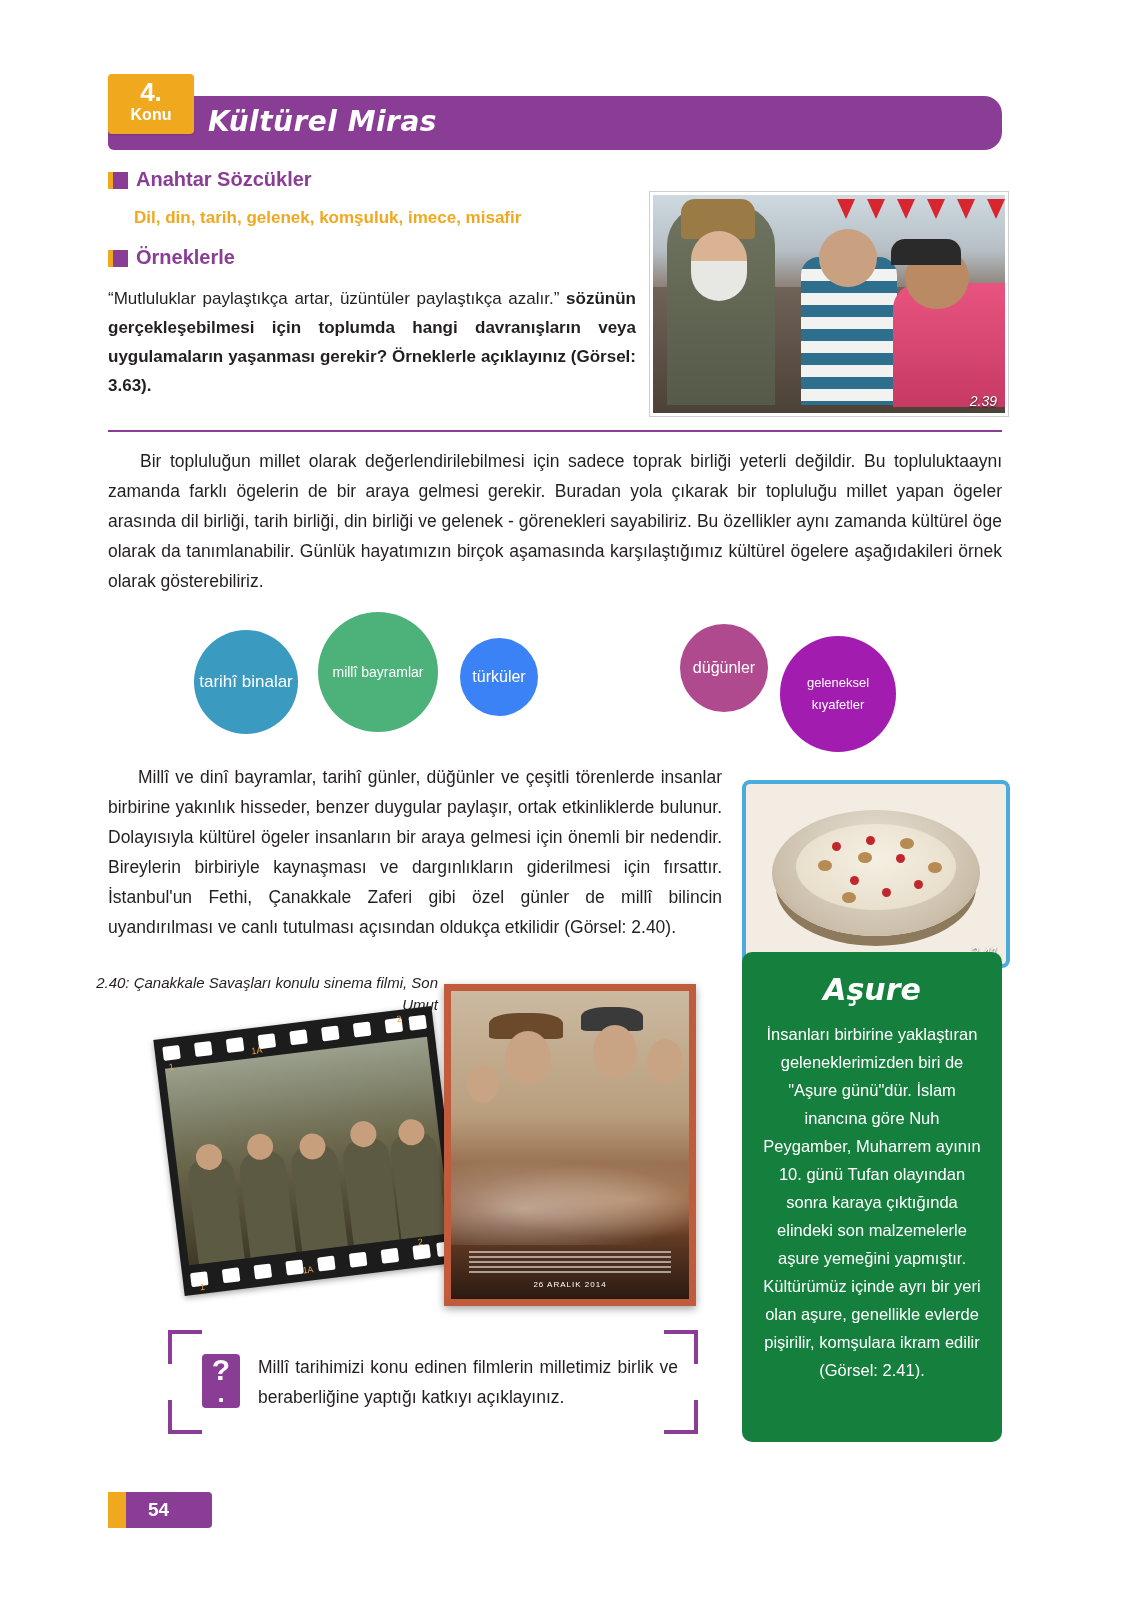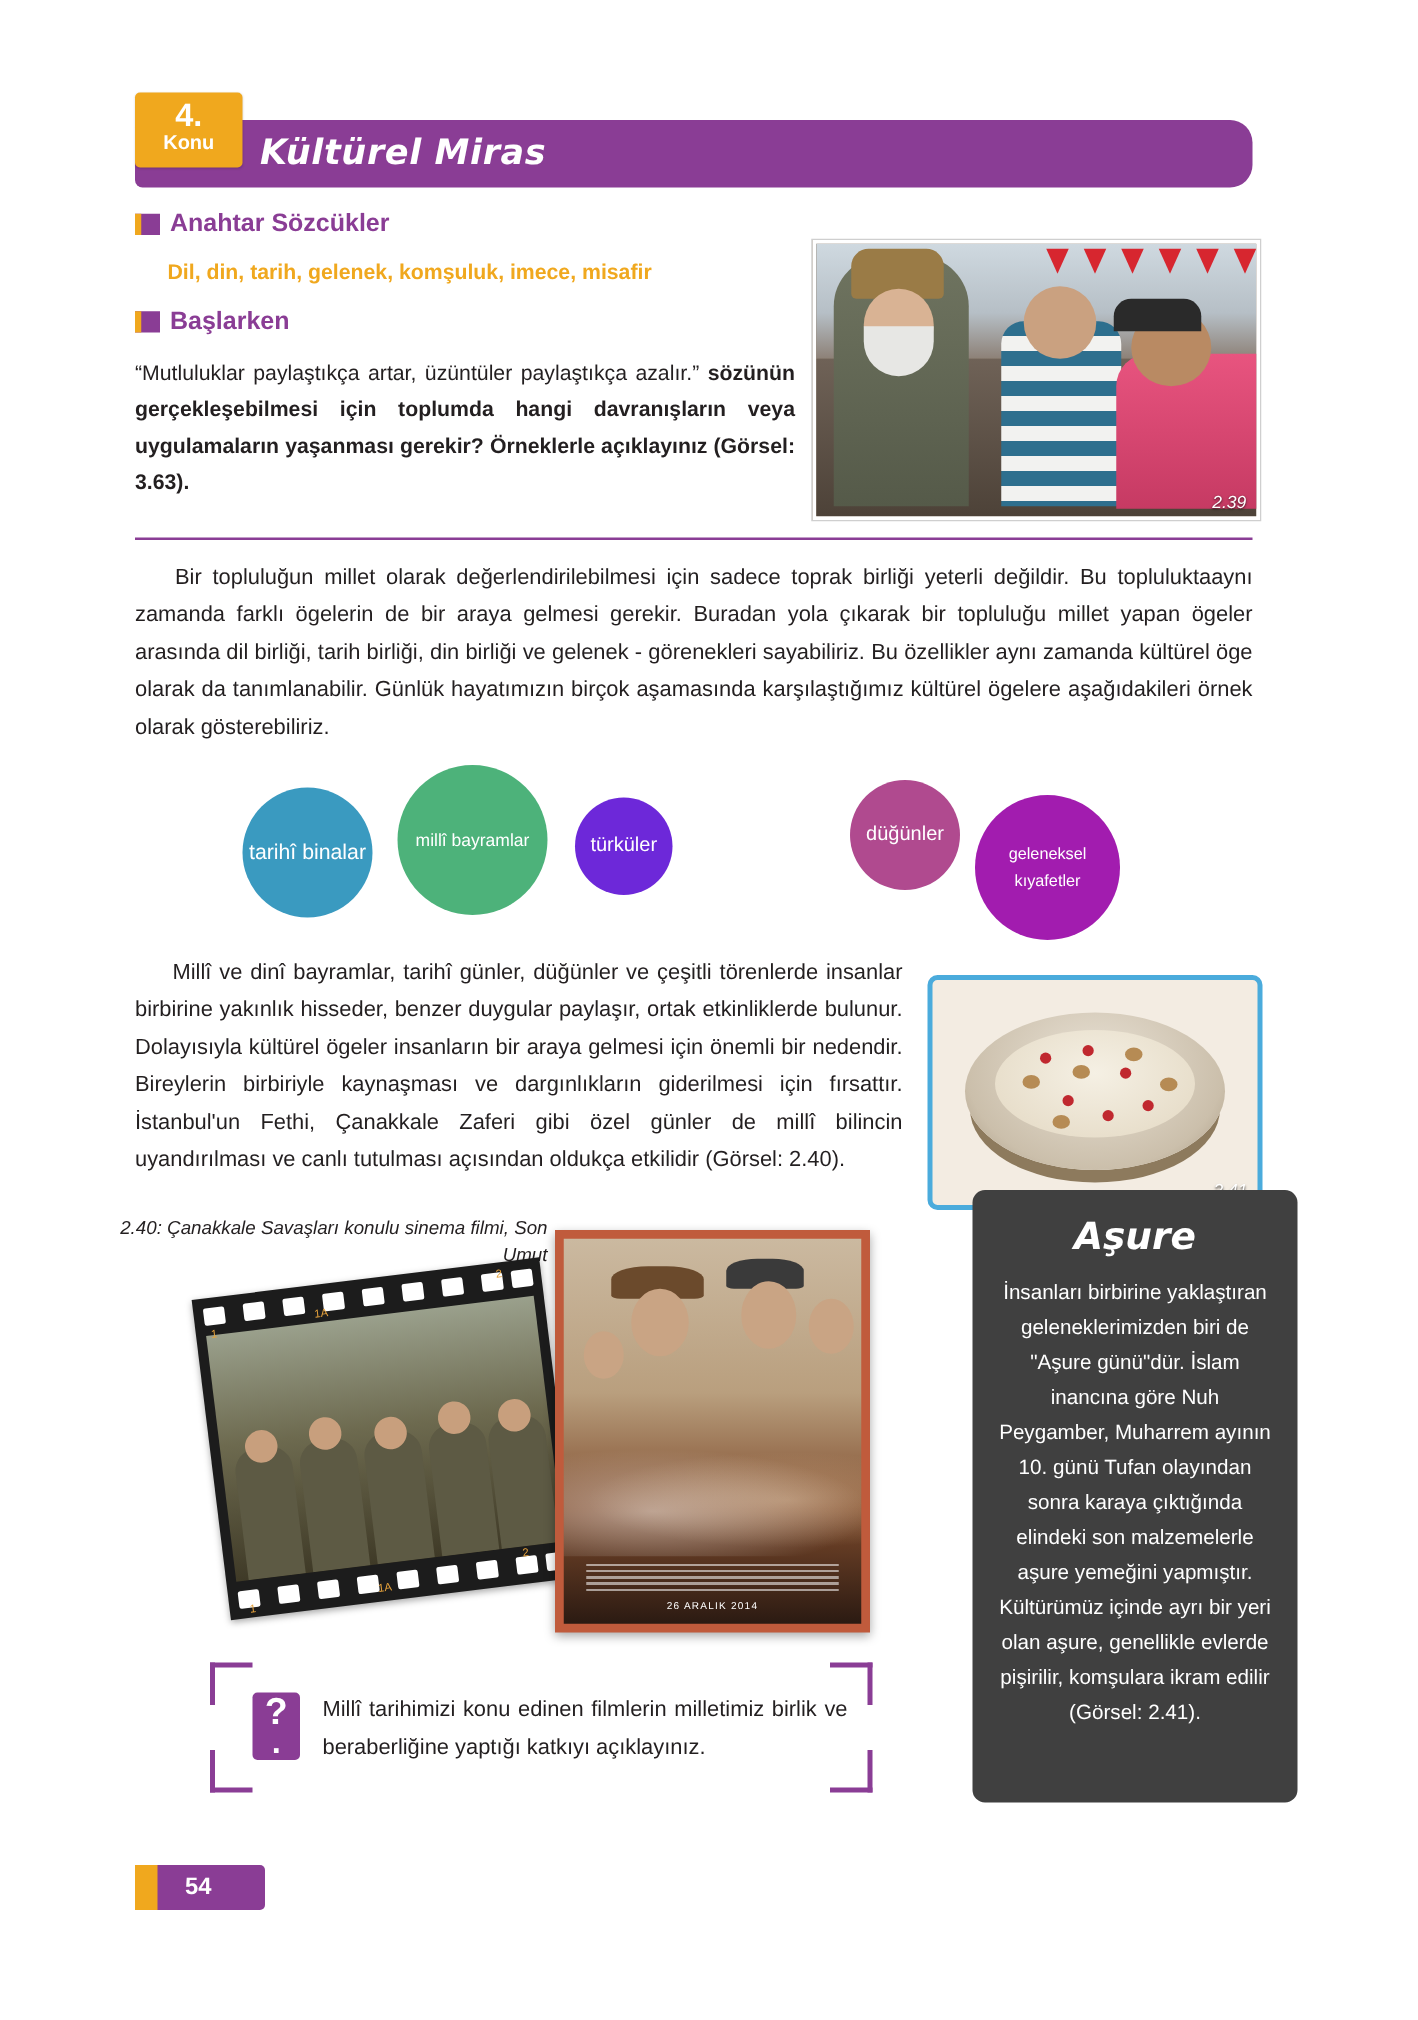--- a/index.html
+++ b/index.html
@@ -469,21 +469,21 @@
     <span class="num">4.</span>
     <span class="word">Konu</span>
   </div>
 
   <div class="sec-head" id="sec-anahtar">
     <span class="marker"></span><span>Anahtar Sözcükler</span>
   </div>
   <div class="keywords">Dil, din, tarih, gelenek, komşuluk, imece, misafir</div>
 
   <div class="sec-head" id="sec-baslarken">
-    <span class="marker"></span><span>Başlarken</span>
+    <span class="marker"></span><span>Örneklerle</span>
   </div>
 
   <div class="intro-text">
     <span>“Mutluluklar paylaştıkça artar, üzüntüler paylaştıkça azalır.”</span><span class="b"> sözünün gerçekleşebilmesi için toplumda hangi davranışların veya uygulamaların yaşanması gerekir? Örneklerle açıklayınız (Görsel: 3.63).</span>
   </div>
 
   <div class="photo-1">
     <div class="sky"></div>
     <div class="ground"></div>
     <div class="flagline">
@@ -506,21 +506,21 @@
     <div class="photo-cap" style="right:8px; bottom:4px;">2.39</div>
   </div>
 
   <div class="hr-rule"></div>
 
   <div class="body-1">Bir topluluğun millet olarak değerlendirilebilmesi için sadece toprak birliği yeterli değildir. Bu topluluktaaynı zamanda farklı ögelerin de bir araya gelmesi gerekir. Buradan yola çıkarak bir topluluğu millet yapan ögeler arasında dil birliği, tarih birliği, din birliği ve gelenek - görenekleri sayabiliriz. Bu özellikler aynı zamanda kültürel öge olarak da tanımlanabilir. Günlük hayatımızın birçok aşamasında karşılaştığımız kültürel ögelere aşağıdakileri örnek olarak gösterebiliriz.</div>
 
   <div class="bubbles">
     <div class="bubble" style="width: 104px; height: 104px; left: 86px; top: 30px; background: rgb(58, 154, 192); font-size: 17px;">tarihî binalar</div>
     <div class="bubble" style="width: 120px; height: 120px; left: 210px; top: 12px; background: rgb(77, 178, 122); font-size: 14px;">millî bayramlar</div>
-    <div class="bubble" style="width: 78px; height: 78px; left: 352px; top: 38px; background: #6d28d9; font-size: 16px;">türküler</div>
+    <div class="bubble" style="width: 78px; height: 78px; left: 352px; top: 38px; background: #3b82f6; font-size: 16px;">türküler</div>
     <div class="bubble" style="width: 88px; height: 88px; left: 572px; top: 24px; background: rgb(176, 74, 143); font-size: 16px;">düğünler</div>
     <div class="bubble" style="width: 116px; height: 116px; left: 672px; top: 36px; background: #a21caf; font-size: 13px;">geleneksel kıyafetler</div>
   </div>
 
   <div class="body-2">Millî ve dinî bayramlar, tarihî günler, düğünler ve çeşitli törenlerde insanlar birbirine yakınlık hisseder, benzer duygular paylaşır, ortak etkinliklerde bulunur. Dolayısıyla kültürel ögeler insanların bir araya gelmesi için önemli bir nedendir. Bireylerin birbiriyle kaynaşması ve dargınlıkların giderilmesi için fırsattır. İstanbul'un Fethi, Çanakkale Zaferi gibi özel günler de millî bilincin uyandırılması ve canlı tutulması açısından oldukça etkilidir (Görsel: 2.40).</div>
 
   <div class="photo-2" style="border-color: rgb(74, 171, 220);">
     <div class="bowl-outer"></div>
     <div class="bowl-inner"></div>
     <div class="berry" style="left:86px; top:58px;"></div>
@@ -530,21 +530,21 @@
     <div class="berry" style="left:168px; top:96px;"></div>
     <div class="berry" style="left:136px; top:104px;"></div>
     <div class="nut" style="left:72px; top:76px;"></div>
     <div class="nut" style="left:112px; top:68px;"></div>
     <div class="nut" style="left:154px; top:54px;"></div>
     <div class="nut" style="left:182px; top:78px;"></div>
     <div class="nut" style="left:96px; top:108px;"></div>
     <div class="photo-cap" style="right:8px; bottom:4px;">2.41</div>
   </div>
 
-  <div class="asure-box" style="background: #404040; margin-left: 36px;">
+  <div class="asure-box" style="background: #15803d;">
     <div class="asure-title">Aşure</div>
     <div class="asure-text">İnsanları birbirine yaklaştıran geleneklerimizden biri de "Aşure günü"dür. İslam inancına göre Nuh Peygamber, Muharrem ayının 10. günü Tufan olayından sonra karaya çıktığında elindeki son malzemelerle aşure yemeğini yapmıştır. Kültürümüz içinde ayrı bir yeri olan aşure, genellikle evlerde pişirilir, komşulara ikram edilir (Görsel: 2.41).</div>
   </div>
 
   <div class="film-caption">2.40: Çanakkale Savaşları konulu sinema filmi, Son Umut</div>
   <div class="film-strip">
     <div class="inner-img">
       <div class="soldier" style="left:10px;"></div>
         <div class="shead" style="left:20px; bottom:92px;"></div>
       <div class="soldier" style="left:62px;"></div>

